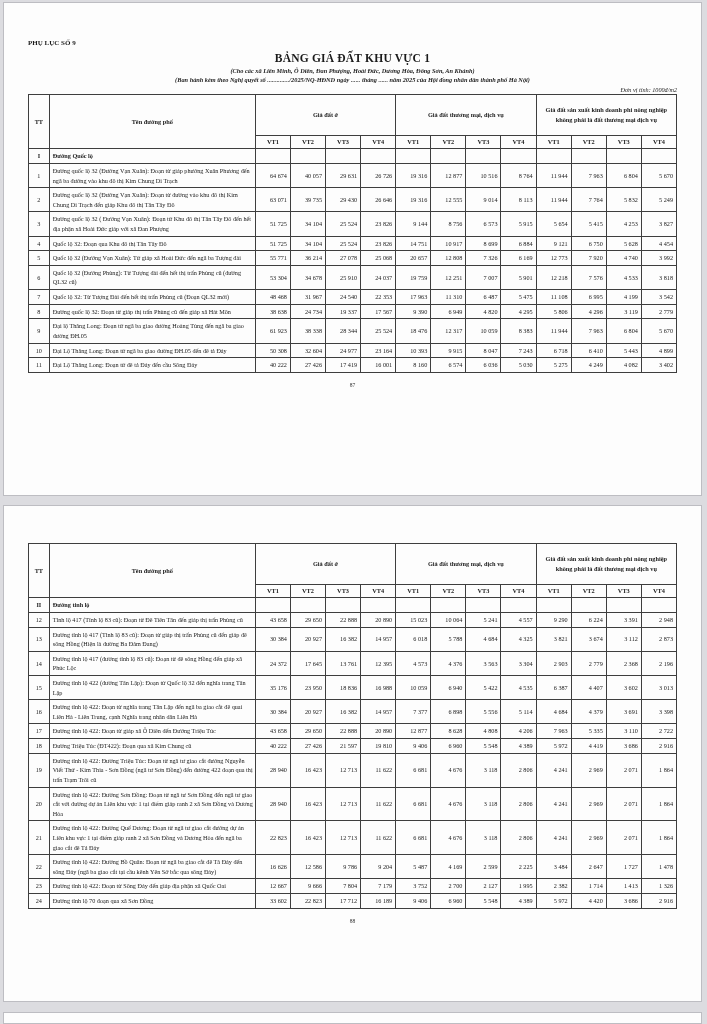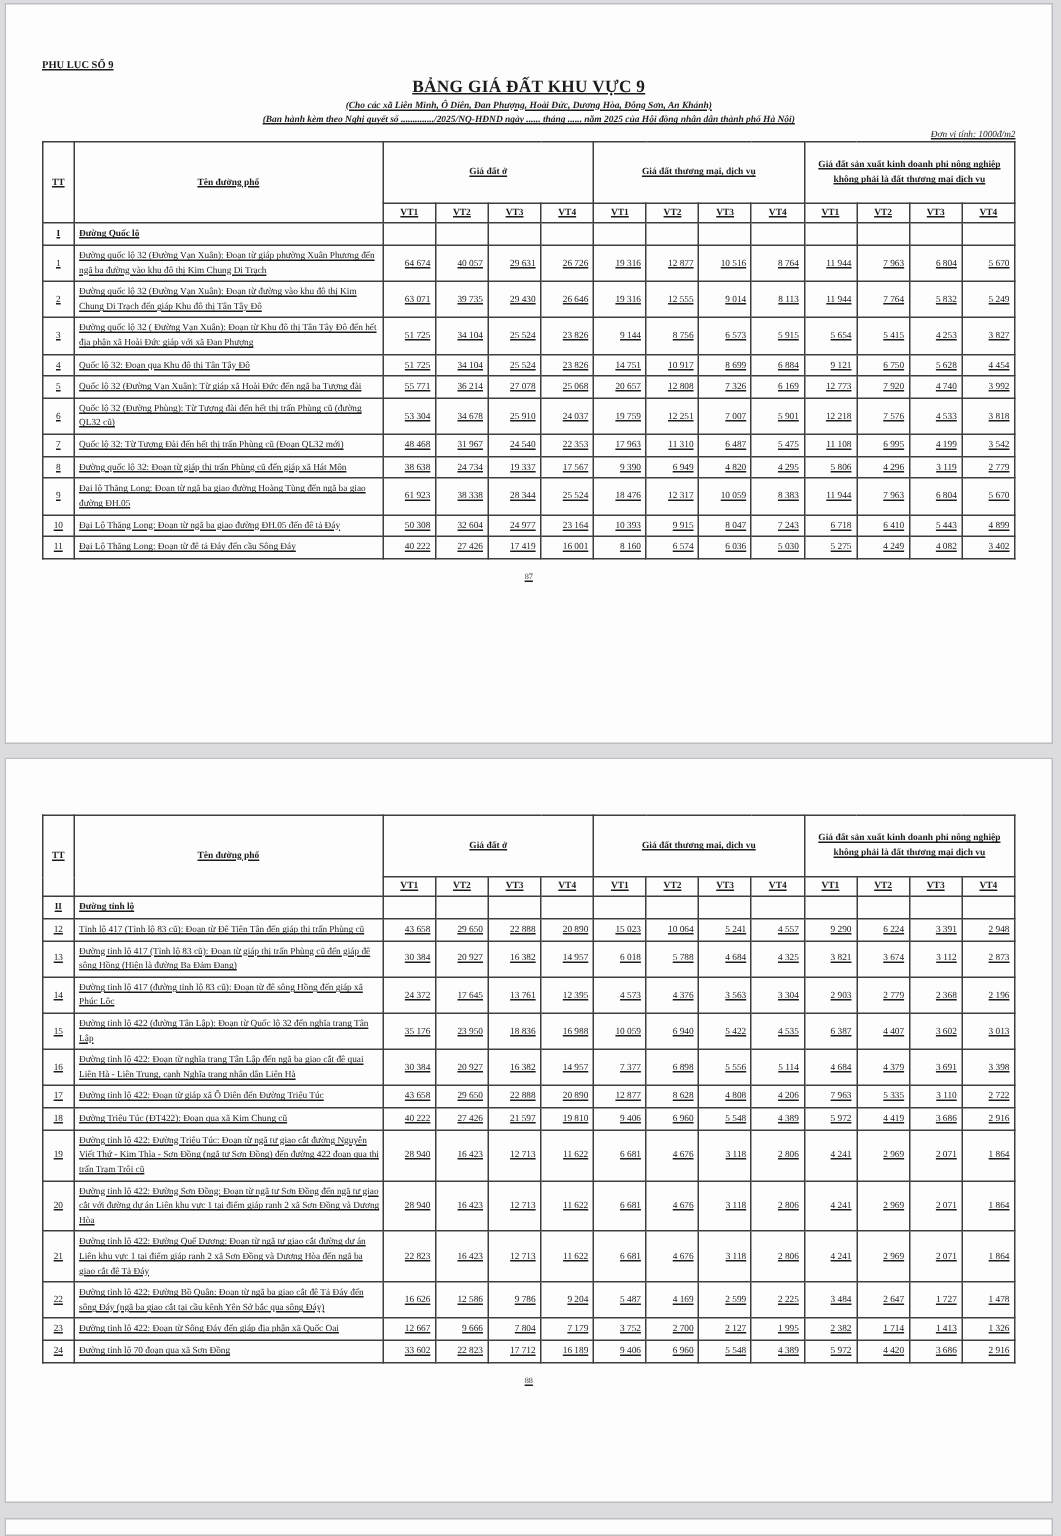--- a/index.html
+++ b/index.html
@@ -13,21 +13,21 @@
   .page {
     position:absolute; left:3px; width:699px;
     background:#fdfdfd;
     border:1px solid #bdbdc2;
     box-sizing:border-box;
     overflow:hidden;
   }
   .page-1 { top:2px;  height:494px; }
   .page-2 { top:505px; height:497px; }
   .page-3 { top:1012px; height:12px; }
-  .page-inner { padding:0 24px;text-decoration:underline; }
+  .page-inner { padding:0 24px; }
 
   .appendix { font-weight:bold; font-size:7px; margin-top:36px; }
   .doc-title { text-align:center; font-weight:bold; font-size:11.5px; margin-top:5px; letter-spacing:.2px; }
   .doc-sub { text-align:center; font-weight:bold; font-style:italic; font-size:6.3px; margin-top:2.5px; }
   .unit-note { text-align:right; font-style:italic; font-size:6.2px; margin-top:3px; margin-bottom:1px; }
 
   table.price-table { width:100%; border-collapse:collapse; table-layout:fixed; }
   .page-2 table.price-table { margin-top:37px; }
   .price-table th, .price-table td {
     border:1px solid #3e3e3e;
@@ -50,21 +50,21 @@
   .c-num { width:5.4166%; }
 </style>
 </head>
 <body>
 
 <div class="stage">
 
   <div class="page page-1">
     <div class="page-inner">
       <div class="appendix">PHỤ LỤC SỐ 9</div>
-      <div class="doc-title">BẢNG GIÁ ĐẤT KHU VỰC 9</div>
+      <div class="doc-title">BẢNG GIÁ ĐẤT KHU VỰC 1</div>
       <div class="doc-sub">(Cho các xã Liên Minh, Ô Diên, Đan Phượng, Hoài Đức, Dương Hòa, Đông Sơn, An Khánh)</div>
       <div class="doc-sub">(Ban hành kèm theo Nghị quyết số ............../2025/NQ-HĐND ngày ...... tháng ...... năm 2025 của Hội đồng nhân dân thành phố Hà Nội)</div>
       <div class="unit-note">Đơn vị tính: 1000đ/m2</div>
 
       <table class="price-table">
         <colgroup>
           <col class="c-tt">
             <col class="c-street">
           <col class="c-num">
             <col class="c-num">

